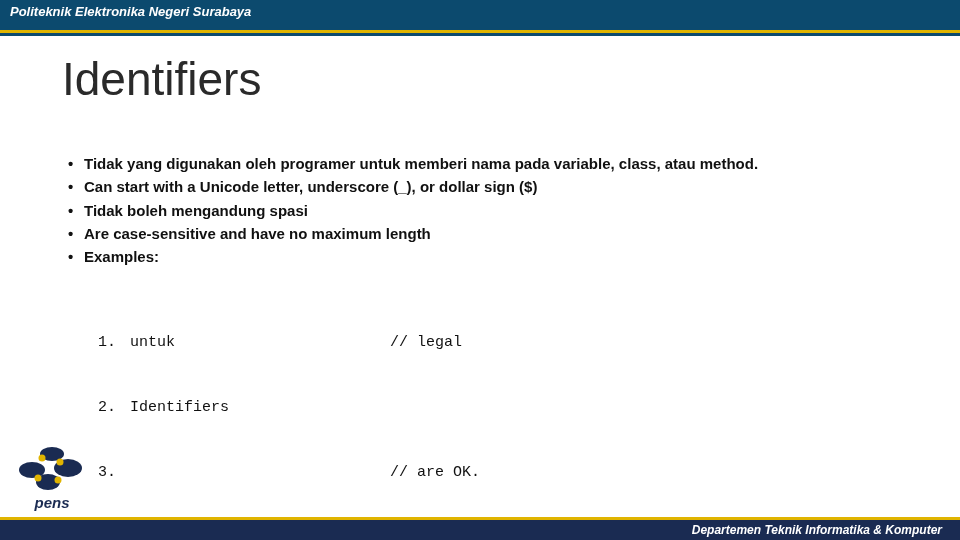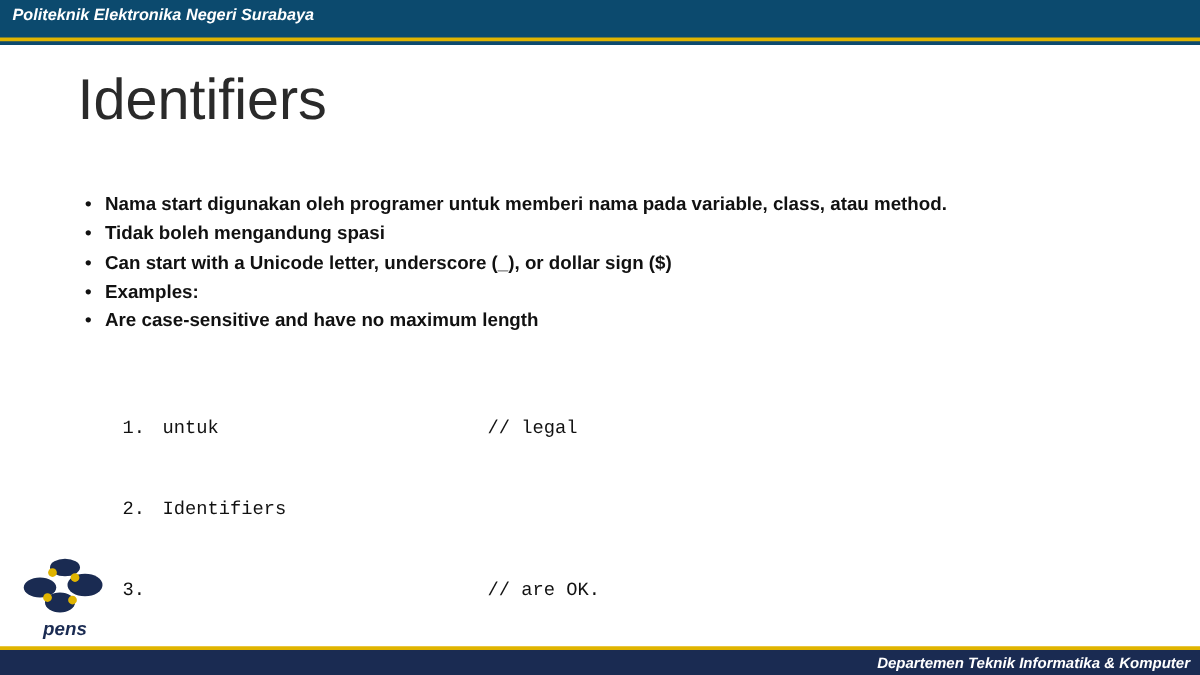--- a/index.html
+++ b/index.html
@@ -11,40 +11,40 @@
   .bullets { position: absolute; top: 152px; left: 68px; right: 60px; font-size: 15px; color: #111; line-height: 1.55; font-weight: 600; }
   .bullets li { list-style: none; position: relative; padding-left: 16px; }
   .bullets li::before { content: "•"; position: absolute; left: 0; top: 0; }
   .code-block { position: absolute; top: 288px; left: 98px; font-family: "Courier New", monospace; font-size: 15px; color: #111; line-height: 1.45; white-space: pre; }
   .code-row { display: flex; }
   .col-num  { display: inline-block; width: 32px; }
   .col-id   { display: inline-block; width: 260px; }
   .col-cm   { display: inline-block; }
   .logo { position: absolute; left: 10px; bottom: 24px; width: 84px; height: 76px; font-style: italic; }
   .bot-rule { position: absolute; bottom: 20px; left: 0; right: 0; height: 3px; background: #e0b400; }
-  .botbar { position: absolute; bottom: 0; left: 0; right: 0; height: 20px; background: #1a2b52; color: #fff; font-size: 12px; font-weight: bold; font-style: italic; text-align: right; padding-right: 8px; line-height: 20px; }
+  .botbar { position: absolute; bottom: 0; left: 0; right: 0; height: 20px; background: #1a2b52; color: #fff; font-size: 12px; font-weight: bold; font-style: italic; text-align: right; padding-right: 18px; line-height: 20px; }
 </style>
 </head>
 <body>
 
 <div class="slide">
 
   <div class="topbar">
     <span>Politeknik Elektronika Negeri Surabaya</span>
   </div>
   <div class="top-rule"></div>
 
   <h1 class="title">Identifiers</h1>
 
   <ul class="bullets">
-    <li>Nama start digunakan oleh programer untuk memberi nama pada variable, class, atau method.</li>
+    <li>Tidak yang digunakan oleh programer untuk memberi nama pada variable, class, atau method.</li>
+    <li>Can start with a Unicode letter, underscore (_), or dollar sign ($)</li>
     <li>Tidak boleh mengandung spasi</li>
-    <li>Can start with a Unicode letter, underscore (_), or dollar sign ($)</li>
+    <li>Are case-sensitive and have no maximum length</li>
     <li>Examples:</li>
-    <li>Are case-sensitive and have no maximum length</li>
   </ul>
 
   <div class="code-block">
     <div class="code-row"><span class="col-num">1.</span><span class="col-id">untuk</span><span class="col-cm">// legal</span></div>
     <div class="code-row"><span class="col-num">2.</span><span class="col-id">Identifiers</span></div>
     <div class="code-row"><span class="col-num">3.</span><span class="col-id"></span><span class="col-cm">// are OK.</span></div>
     <div class="code-row"><span class="col-num">4.</span><span class="col-id">$income.After.Expenses</span><span class="col-cm">// legal</span></div>
     
     
     

